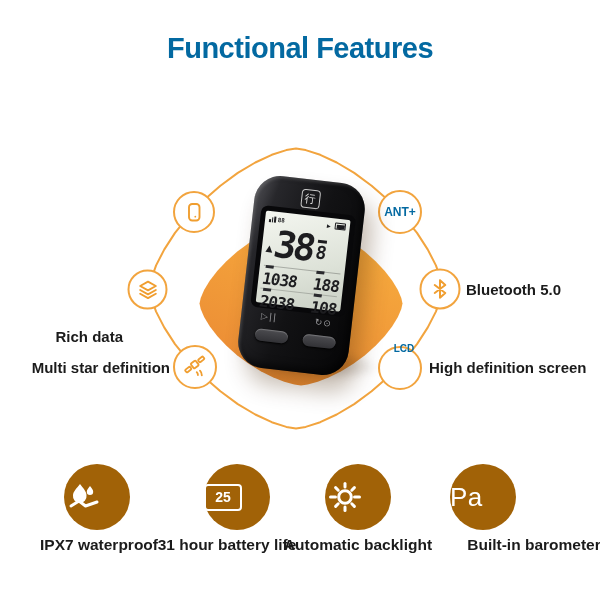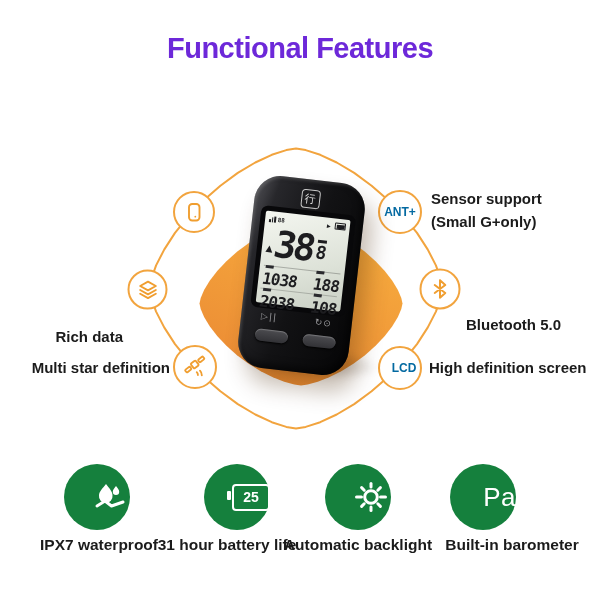--- a/index.html
+++ b/index.html
@@ -1,20 +1,20 @@
 <!DOCTYPE html>
 <html><head>
 <meta charset="utf-8">
 <style>
   html,body{margin:0;padding:0;}
   body{width:600px;height:600px;background:#ffffff;position:relative;overflow:hidden;
        font-family:"Liberation Sans",sans-serif;}
   .abs{position:absolute;}
   
-  .title{left:0;right:0;top:32px;text-align:center;font-size:29px;font-weight:700;color:#6d28d9;letter-spacing:-.5px;}
+  .title{left:0;right:0;top:32px;text-align:center;font-size:29px;font-weight:700;color:#0369a1;letter-spacing:-.5px;}
   
   .lbl{font-size:15px;font-weight:700;color:#1b1b1b;white-space:nowrap;}
   .lbl-2line{line-height:23px;}
   .badge-txt{font-weight:700;color:#0369a1;transform:translate(-50%,-50%);white-space:nowrap;}
   .node-icon{transform:translate(-50%,-50%);line-height:0;}
   
   .device{left:246px;top:179px;width:111px;height:193px;transform:rotate(6.5deg);}
   .dev-body{position:absolute;inset:0;border-radius:26px;
     background:linear-gradient(105deg,#55555a 0%,#27272b 16%,#121214 50%,#060607 100%);
     box-shadow:inset 2px 2px 3px rgba(255,255,255,.15), inset -3px -4px 8px rgba(0,0,0,.65), 10px 16px 22px rgba(70,35,0,.30);}
@@ -43,21 +43,21 @@
   .lcd-row span{position:relative;}
   .lcd-row span::before{content:"";position:absolute;top:-4px;left:1px;width:8px;height:2.5px;background:#2a2a2e;}
   .ctl-row{position:absolute;top:136px;left:0;right:0;display:flex;justify-content:space-between;
     padding:0 20px;color:#9b9b9e;font-size:9px;font-family:"DejaVu Sans",sans-serif;letter-spacing:1px;}
   .dev-btn{position:absolute;top:154px;width:33px;height:12px;border-radius:6px;
     background:linear-gradient(180deg,#4c4c50,#323236);box-shadow:inset 0 1px 1px rgba(255,255,255,.25),0 1px 2px #000;}
   .dev-btn.l{left:16px;} .dev-btn.r{right:14px;}
   .dev-shadow{left:232px;top:344px;width:150px;height:34px;transform:rotate(6deg);
     background:radial-gradient(ellipse at center,rgba(40,18,0,.40) 0%,rgba(40,18,0,0) 68%);filter:blur(3px);}
   
-  .feat-circle{width:66px;height:66px;border-radius:50%;background:#15803d;display:flex;align-items:center;justify-content:flex-end;transform:translate(-50%,-50%);}
+  .feat-circle{width:66px;height:66px;border-radius:50%;background:#a16207;display:flex;align-items:center;justify-content:flex-start;transform:translate(-50%,-50%);}
   .feat-lbl{top:536px;font-size:15.5px;font-weight:700;color:#1b1b1b;white-space:nowrap;transform:translateX(-50%);}
   .batt-big{width:34px;height:23px;border:2.5px solid #fff;border-radius:4px;position:relative;
     display:flex;align-items:center;justify-content:center;}
   .batt-big::before{content:"";position:absolute;left:-7px;top:5px;width:4px;height:9px;background:#fff;border-radius:1px;}
   .batt-big span{color:#fff;font-size:14px;font-weight:700;}
   .pa-txt{color:#fff;font-size:26px;font-weight:400;letter-spacing:.5px;}
 </style>
 </head>
 <body>
 
@@ -154,29 +154,25 @@
       <path d="M13.6 16.8 a3.6 3.6 0 0 1 1.1 2.6"></path>
       <path d="M16.6 15.4 a6.2 6.2 0 0 1 1.7 4.2"></path>
     </svg>
   </div>
   <div class="abs node-icon" style="left:440px;top:289px;">
     <svg width="20" height="22" viewBox="0 0 18 20" fill="none" stroke="#F09E30" stroke-width="1.8" stroke-linejoin="round" stroke-linecap="round">
       <path d="M9 2 V18 M9 2 L13.8 6.4 L4.2 13.6 M9 18 L13.8 13.6 L4.2 6.4"></path>
     </svg>
   </div>
   <div class="abs badge-txt" style="left:400px;top:212px;font-size:12px;">ANT+</div>
-  <div class="abs badge-txt" style="left:400px;top:368px;font-size:12px;padding-left:8px;">LCD</div>
+  <div class="abs badge-txt" style="left:400px;top:348px;font-size:10px;padding-left:8px;">LCD</div>
 
   <div class="abs lbl" style="right:477px;top:281px;margin-top:47px;">Rich data</div>
   <div class="abs lbl" style="right:430px;top:359px;">Multi star definition</div>
-  <div class="abs lbl lbl-2line" style="left:431px;top:187px;">
-    <div>Sensor support</div>
-    <div>(Small G+only)</div>
-  </div>
-  <div class="abs lbl" style="left:466px;top:281px;margin-top:35px;">Bluetooth 5.0</div>
+  <div class="abs lbl" style="left:466px;top:281px;">Bluetooth 5.0</div>
   <div class="abs lbl" style="left:429px;top:359px;">High definition screen</div>
 
   <div class="abs feat-circle" style="left:97px;top:497px;">
     <svg width="40" height="40" viewBox="0 0 40 40">
       <path fill="#fff" d="M16 7 C19 11 22.5 14.5 22.5 18.5 A6.8 6.8 0 1 1 9 18.5 C9 14.5 13 11 16 7 Z"></path>
       <path fill="#fff" d="M26 9 C27.6 11 29.2 12.8 29.2 14.8 A3.2 3.2 0 1 1 22.8 14.8 C22.8 12.8 24.4 11 26 9 Z"></path>
       <path fill="none" stroke="#fff" stroke-width="3" stroke-linecap="round" stroke-linejoin="round" d="M7 29 L15 24 L21.5 29 L33 25"></path>
     </svg>
   </div>
   <div class="abs feat-circle" style="left:237px;top:497px;">
@@ -199,15 +195,15 @@
       </g>
     </svg>
   </div>
   <div class="abs feat-circle" style="left:483px;top:497px;">
     <span class="pa-txt">Pa</span>
   </div>
 
   <div class="abs feat-lbl" style="left:99px;">IPX7 waterproof</div>
   <div class="abs feat-lbl" style="left:227px;">31 hour battery life</div>
   <div class="abs feat-lbl" style="left:358px;">Automatic backlight</div>
-  <div class="abs feat-lbl" style="left:490px;padding-left:44px;">Built-in barometer</div>
+  <div class="abs feat-lbl" style="left:512px;padding-left:44px;">Built-in barometer</div>
 
 </div>
 
 </body></html>

